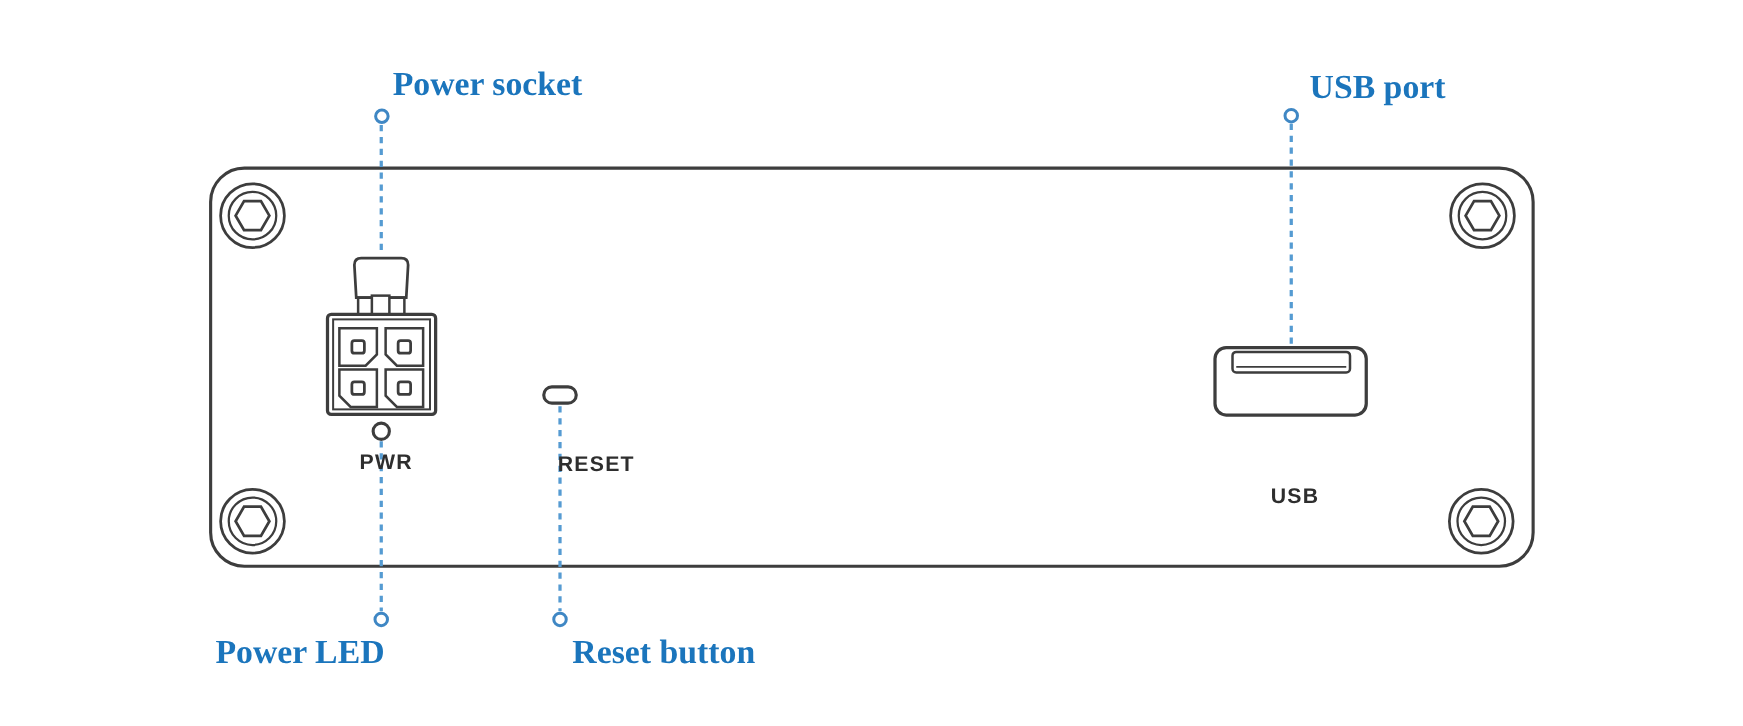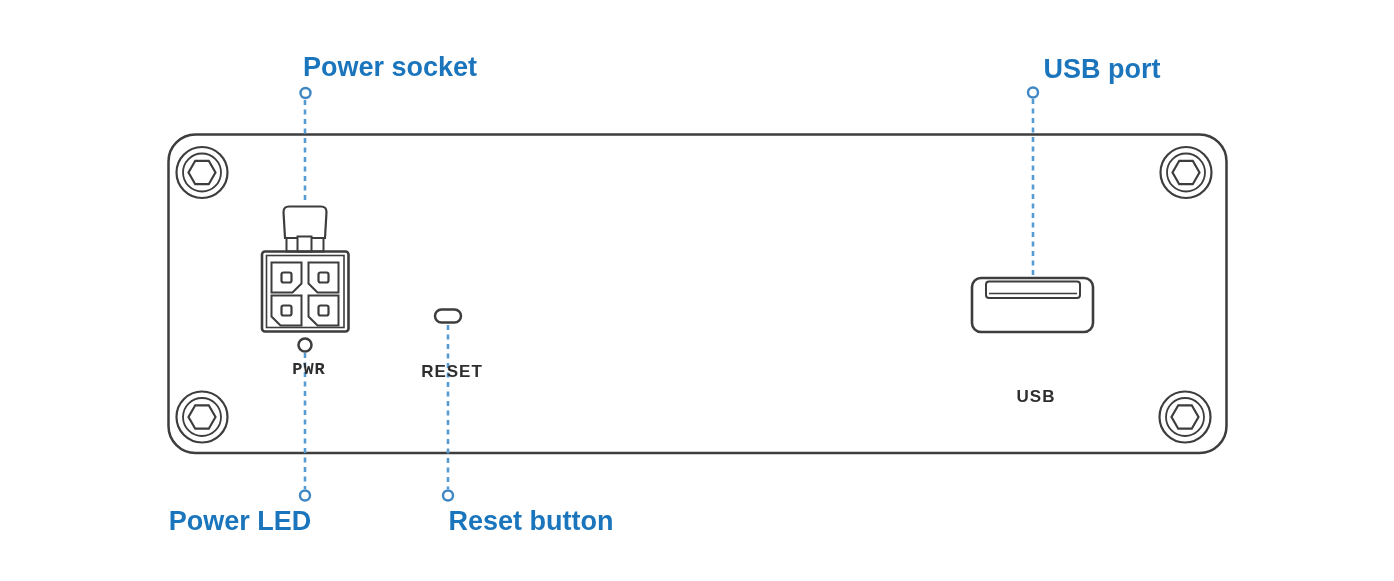--- a/index.html
+++ b/index.html
@@ -30,20 +30,21 @@
 
   
   .callout {
     position: absolute;
     transform: translateX(-50%);
     color: var(--callout-text, #1b75bc);
     font-size: 27px;
     font-weight: bold;
     line-height: 1;
     white-space: nowrap;
+    font-family: Liberation Serif, serif;
   }
   .panel-label {
     position: absolute;
     transform: translateX(-50%);
     color: var(--panel-text, #2e2e2e);
     font-size: 17px;
     font-weight: bold;
     letter-spacing: 1px;
     line-height: 1;
     white-space: nowrap;
@@ -111,16 +112,16 @@
       <circle class="leader-dot" cx="305" cy="495.5" r="5"></circle>
       <circle class="leader-dot" cx="448" cy="495.5" r="5"></circle>
     </g>
   </svg>
 
   <div class="callout" style="left:390px;  top:54px;">Power socket</div>
   <div class="callout" style="left:1102px; top:56px;">USB port</div>
   <div class="callout" style="left:531px;  top:508px;">Reset button</div>
   <div class="callout" style="left:240px;  top:508px;">Power LED</div>
 
-  <div class="panel-label" style="left:309px;  top:361px;font-family:Liberation Mono, monospace;">PWR</div>
-  <div class="panel-label" style="left:452px;  top:363px;">RESET</div>
+  <div class="panel-label" style="left:309px;  top:361px;">PWR</div>
+  <div class="panel-label" style="left:477px;  top:363px;">RESET</div>
   <div class="panel-label" style="left:1036px; top:359px;margin-top:29px;">USB</div>
 </div>
 
 </body></html>

